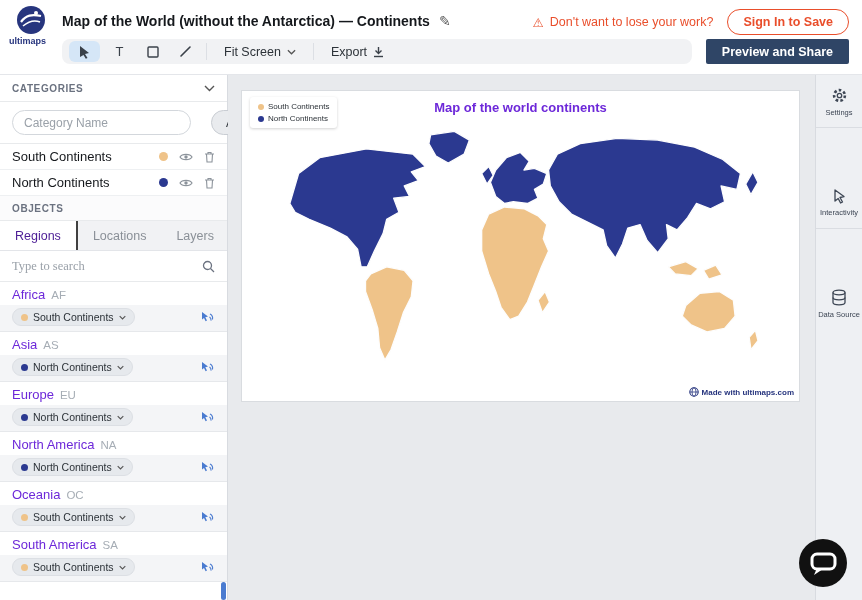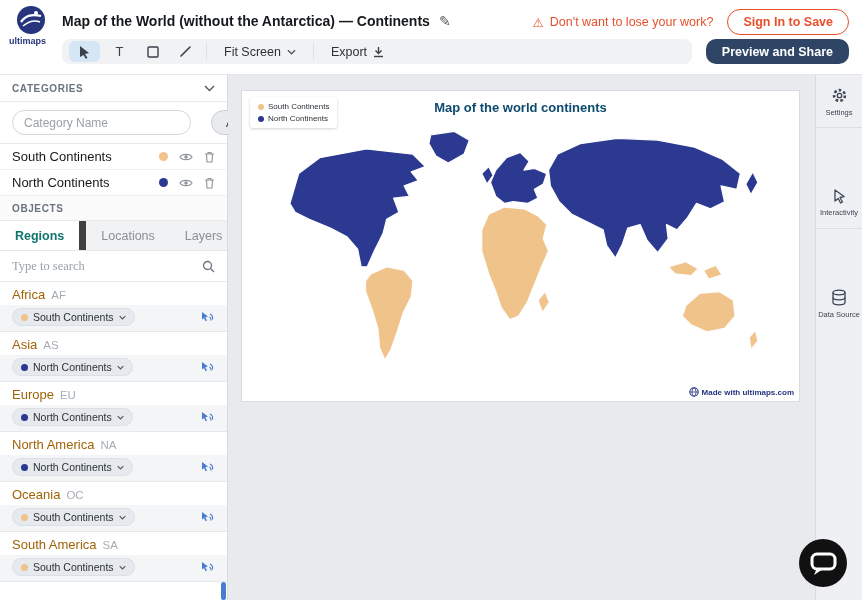--- a/index.html
+++ b/index.html
@@ -21,21 +21,21 @@
   .signin-btn { height:26px; padding:0 15px; border-radius:14px; background:#fff; font-size:12.5px; font-weight:bold; cursor:pointer; }
 
   
   .toolbar-row { position:absolute; left:62px; right:13px; top:39px; height:25px; display:flex; justify-content:space-between; gap:14px; }
   .toolbar { flex:1; background:#f1f2f4; border-radius:8px; height:25px; display:flex; align-items:center; padding:0 4px; }
   .tool-btn { width:33px; height:25px; display:flex; align-items:center; justify-content:center; cursor:pointer; }
   .tool-btn.selected { background:#d5e6f7; border-radius:6px; width:31px; height:21px; margin:0 3px; }
   .tool-t { font-size:13px; color:#3a4149; font-weight:normal; }
   .tb-divider { width:1px; height:17px; background:#dcdfe4; margin:0 4px; }
   .tb-text-btn { display:flex; align-items:center; gap:6px; padding:0 13px; height:25px; font-size:12.5px; color:#2c3238; cursor:pointer; }
-  .preview-btn { height:25px; padding:0 16px; border:none; border-radius:10px; color:#fff; font-size:12.5px; font-weight:bold; cursor:pointer; }
+  .preview-btn { height:25px; padding:0 16px; border:none; border-radius:2px; color:#fff; font-size:12.5px; font-weight:bold; cursor:pointer; }
 
   
   .content { position:absolute; top:75px; left:0; right:0; bottom:0; display:flex; }
   .sidebar { width:228px; background:#fff; border-right:1px solid #d8dbe0; position:relative; flex:none; }
   .canvas { flex:1; background:#e8eaed; position:relative; }
   .rightbar { width:47px; background:#eef0f3; border-left:1px solid #d8dbe0; flex:none; display:flex; flex-direction:column; align-items:stretch;gap:48px; }
 
   
   .section-head { height:27px; display:flex; align-items:center; justify-content:space-between; padding:0 12px; border-bottom:1px solid #e8eaec; }
   .section-title { font-size:10px; font-weight:bold; letter-spacing:0.6px; color:#6b7280; }
@@ -45,39 +45,39 @@
   .add-btn { height:25px; padding:0 14px; border:1px solid #c9cdd3; border-radius:13px; background:#e9ebee; font-size:12px; color:#2c3238; cursor:pointer; font-family:inherit; }
   .cat-row { height:26px; display:flex; align-items:center; padding:0 12px; border-bottom:1px solid #eef0f2; }
   .cat-name { flex:1; font-size:13px; color:#15181c; }
   .dot { width:9px; height:9px; border-radius:50%; display:inline-block; flex:none; }
   .cat-row .icon-btn { margin-left:11px; display:flex; align-items:center; cursor:pointer; }
 
   
   .objects-head { height:25px; display:flex; align-items:center; padding:0 12px; border-bottom:1px solid #e8eaec; background:#fbfbfc; }
   .tabs { display:flex; background:#f1f2f4; height:30px; border-bottom:1px solid #e3e5e9; }
   .tab { padding:0 15px; display:flex; align-items:center; font-size:12.5px; color:#8a9097; cursor:pointer; }
-  .tab.active { background:#fff; color:#0f766e; font-weight:bold; border-right:7px solid #404040; }
+  .tab.active { background:#fff; color:#4c1d95; font-weight:normal; border-right:2px solid #404040; }
   .search-row { height:31px; display:flex; align-items:center; padding:0 12px; border-bottom:1px solid #e8eaec; }
   .search-input { flex:1; border:none; outline:none; font-size:12.5px; color:#333; font-family:Liberation Serif, serif; background:transparent; }
   .search-input::placeholder { color:#9aa1a9; }
 
   .region-row { border-bottom:1px solid #e6e8eb; }
   .region-name-line { display:flex; align-items:baseline; gap:6px; padding:5px 12px 3px; background:#fff; }
-  .region-name { font-size:13px; color:#a16207; font-weight:normal; }
+  .region-name { font-size:13px; color:#6d28d9; font-weight:normal; }
   .region-code { font-size:11.5px; color:#a6adb5; }
   .region-sub { display:flex; align-items:center; justify-content:space-between; padding:3px 12px 5px; background:#f4f5f7; }
   .cat-pill { display:inline-flex; align-items:center; gap:5px; background:#e6e9ed; border:1px solid #dcdfe4; border-radius:10px; padding:2px 8px; font-size:10.5px; color:#2c3238; cursor:pointer; }
   .cat-pill .dot { width:7px; height:7px; }
   .region-action { display:flex; align-items:center; cursor:pointer; }
 
   .sb-scroll-thumb { position:absolute; right:1px; bottom:0; width:5px; height:18px; border-radius:3px; cursor:pointer; }
 
   
   .map-card { position:absolute; left:13px; top:15px; right:15px; height:312px; background:#fff; border:1px solid #d9dce0; }
-  .map-title { position:absolute; top:9px; left:0; right:0; text-align:center; font-size:13px; font-weight:bold; color:#0c4a6e; }
+  .map-title { position:absolute; top:9px; left:0; right:0; text-align:center; font-size:13px; font-weight:bold; color:#6d28d9; }
   .legend { position:absolute; left:8px; top:6px; background:#fff; box-shadow:0 1px 3px rgba(0,0,0,0.18); border-radius:3px; padding:5px 8px; display:flex; flex-direction:column; gap:3px; }
   .legend-row { display:flex; align-items:center; gap:4px; font-size:8px; color:#2c3238; }
   .legend-row .dot { width:6px; height:6px; }
   .map-svg-wrap { position:absolute; left:8px; right:8px; top:28px; bottom:18px; display:flex; align-items:center; justify-content:center; }
   .map-svg { height:100%; max-width:100%; }
   .map-svg path { stroke:#fdfdfd; stroke-width:1.5; stroke-linejoin:round; cursor:pointer; }
   .attribution { position:absolute; right:5px; bottom:4px; display:flex; align-items:center; gap:3px; font-size:8px; font-weight:bold; color:#27357e; cursor:pointer; }
 
   
   .rb-item { display:flex; flex-direction:column; align-items:center; gap:4px; padding:12px 1px 10px; border-bottom:1px solid #dadde2; cursor:pointer; }

